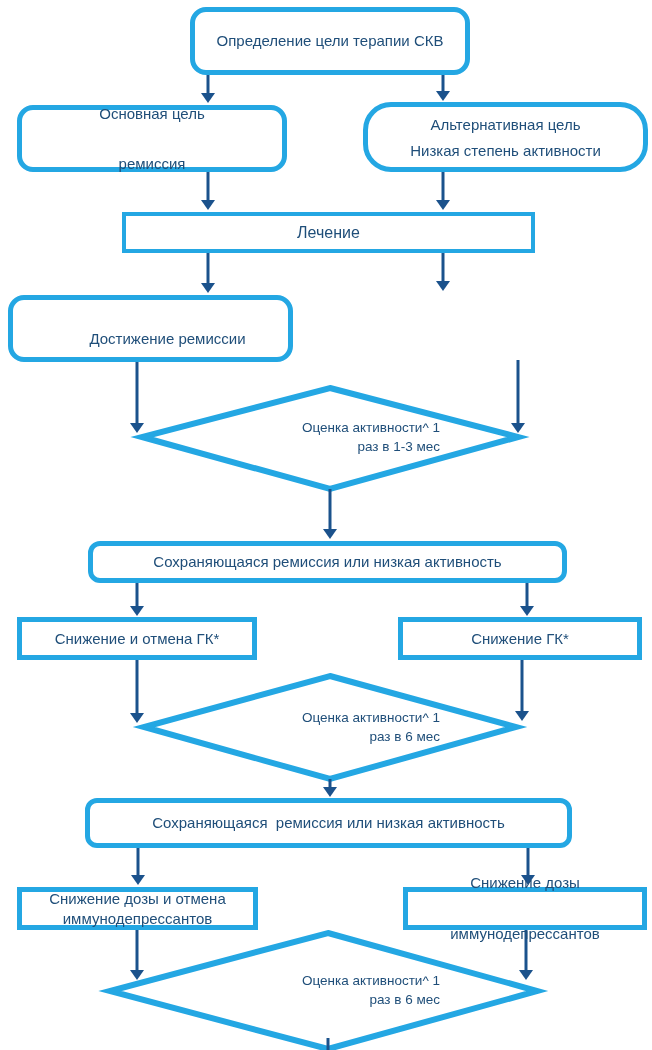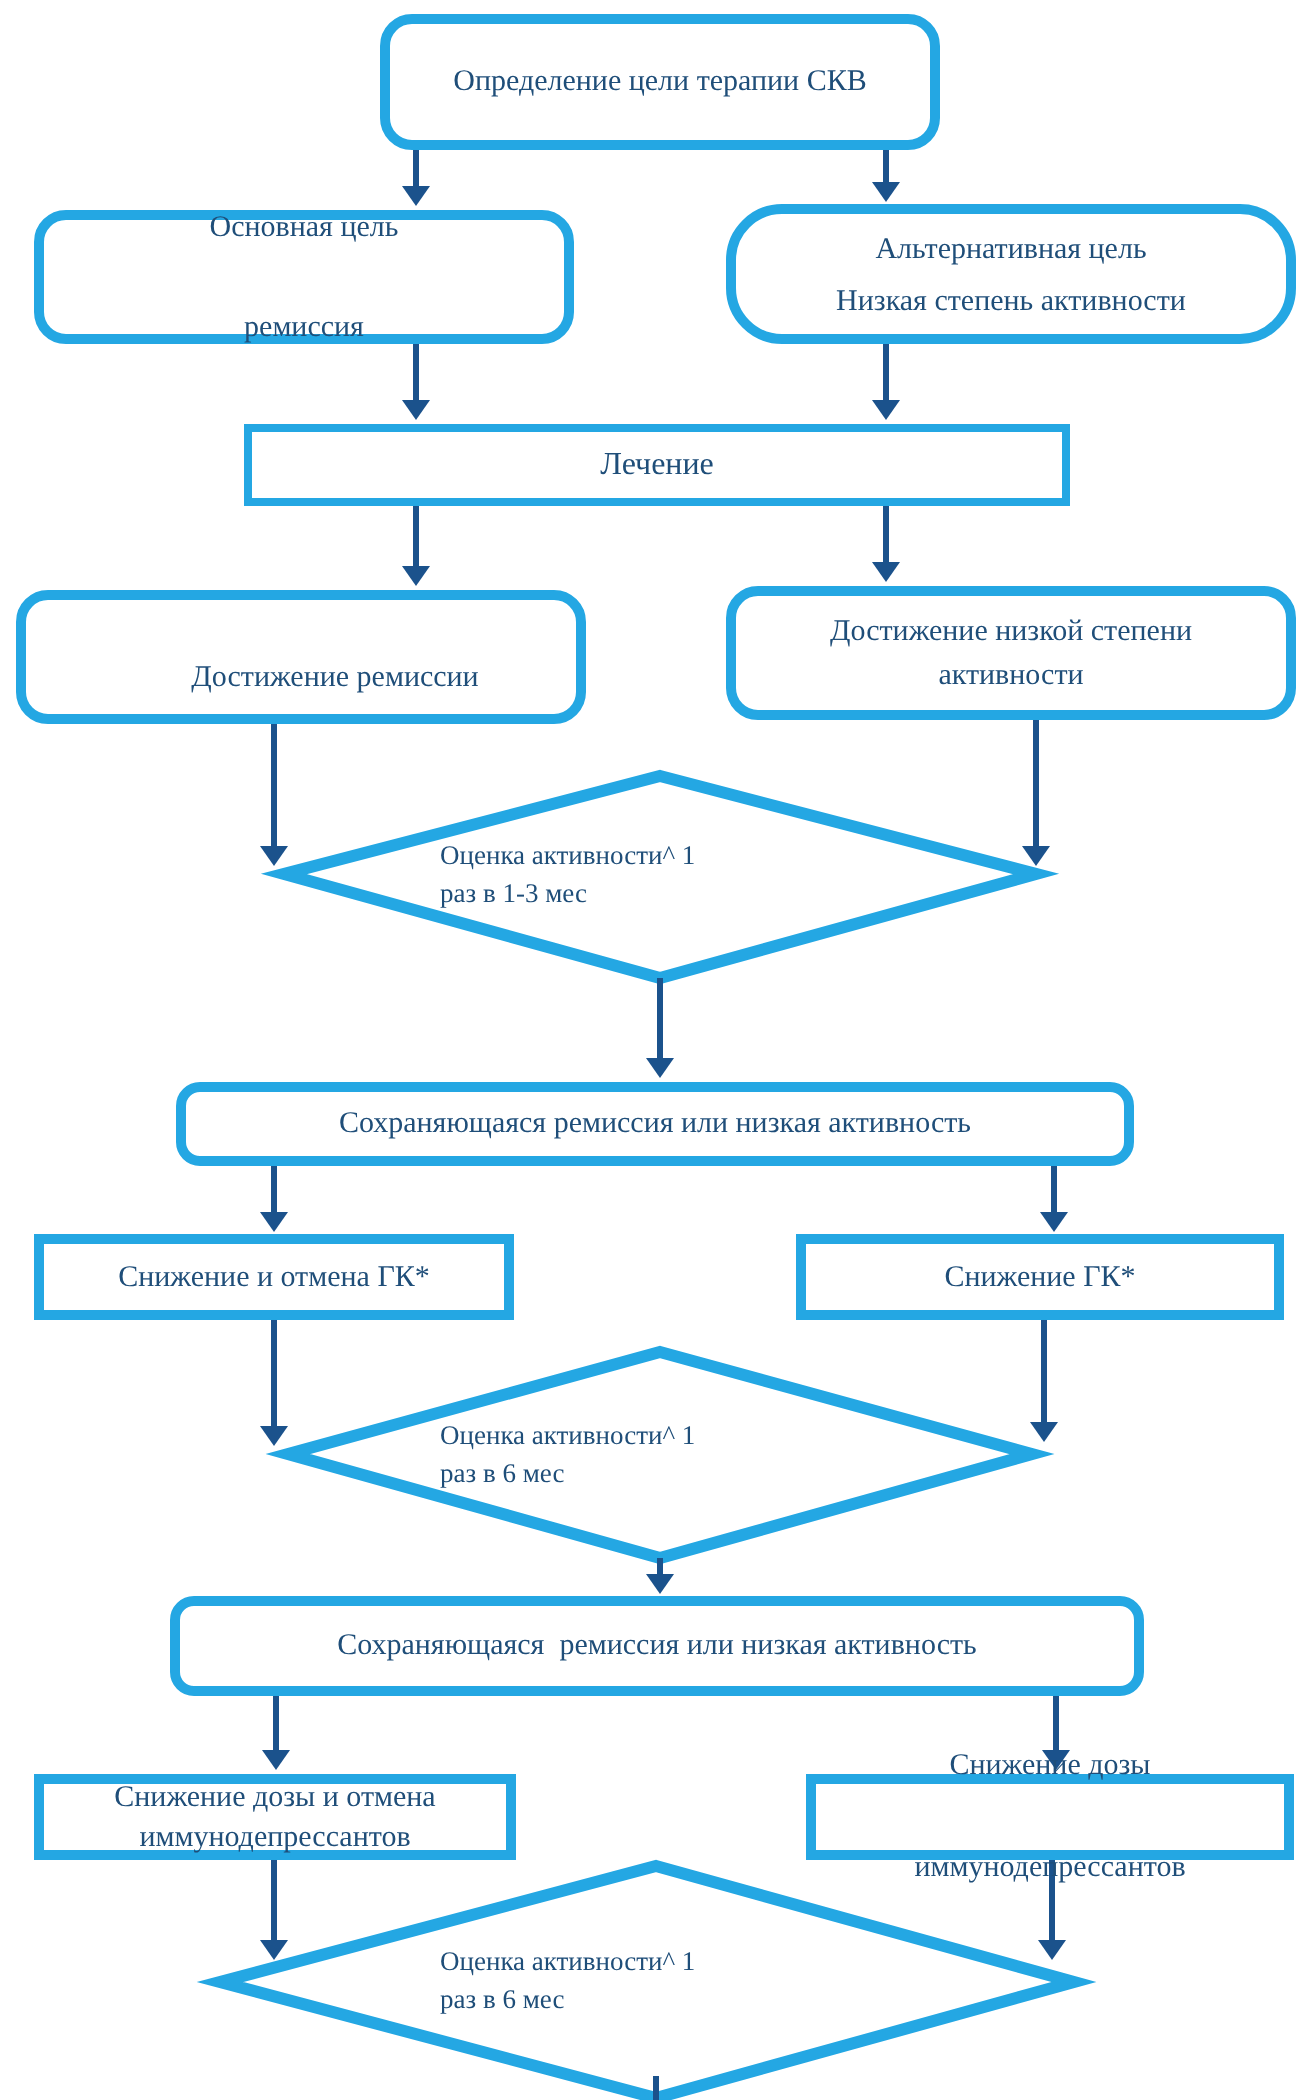--- a/index.html
+++ b/index.html
@@ -4,21 +4,21 @@
 <style>
   :root{
     --node-border:#24A7E3;
     --arrow:#1B528C;
     --text-color:#1F4E79;
     --background:#FFFFFF;
   }
   html,body{margin:0;padding:0;background:var(--background);}
   .canvas{
     position:relative;width:652px;height:1050px;background:var(--background);
-    font-family:Liberation Serif, serif;color:var(--text-color);
+    font-family:Liberation Sans, sans-serif;color:var(--text-color);
     overflow:hidden;
   }
   .layer{position:absolute;left:0;top:0;z-index:1;}
   .arrow-line{stroke:var(--arrow);stroke-width:3;}
   .arrow-head{fill:var(--arrow);}
   .diamond{fill:#fff;stroke:var(--node-border);stroke-width:6;}
   .node{
     position:absolute;box-sizing:border-box;z-index:2;background:#fff;
     border:5px solid var(--node-border);border-radius:16px;
     display:flex;flex-direction:column;align-items:center;justify-content:center;
@@ -26,21 +26,21 @@
   }
   .square{border-radius:0;}
   .radius-sm{border-radius:12px;text-align:right;}
   .gap-lg{row-gap:30px;}
   .gap-sm{row-gap:6px;}
   .gap-xs{row-gap:2px;}
   .pad-top{padding-top:20px;}
   .font-lg{font-size:16px;}
   .dtext{
     position:absolute;z-index:3;text-align:center;font-size:13.5px;line-height:19px;
-    display:flex;flex-direction:column;align-items:flex-start;justify-content:center;
+    display:flex;flex-direction:column;align-items:flex-end;justify-content:center;
     white-space:pre-wrap;
   }
 </style>
 </head>
 <body>
 
 <div class="canvas">
 
   <svg class="layer" width="652" height="1050" viewBox="0 0 652 1050">
 
@@ -140,24 +140,20 @@
   </div>
 
   <div class="node square font-lg" style="left:122px;top:212px;width:413px;height:41px;border-width:4px;">
     <span>Лечение</span>
   </div>
 
   <div class="node pad-top" style="left:8px;top:295px;width:285px;height:67px;padding-left:34px;">
     <span>Достижение ремиссии</span>
   </div>
 
-  <div class="node gap-xs" style="left:363px;top:293px;width:285px;height:67px;">
-    <span>Достижение низкой степени</span>
-    <span>активности</span>
-  </div>
 
   <div class="dtext" style="left:220px;top:418px;width:220px;height:38px;">
     <span>Оценка активности^ 1</span>
     <span>раз в 1-3 мес</span>
   </div>
 
   <div class="node radius-sm" style="left:88px;top:541px;width:479px;height:42px;">
     <span>Сохраняющаяся ремиссия или низкая активность</span>
   </div>
 

